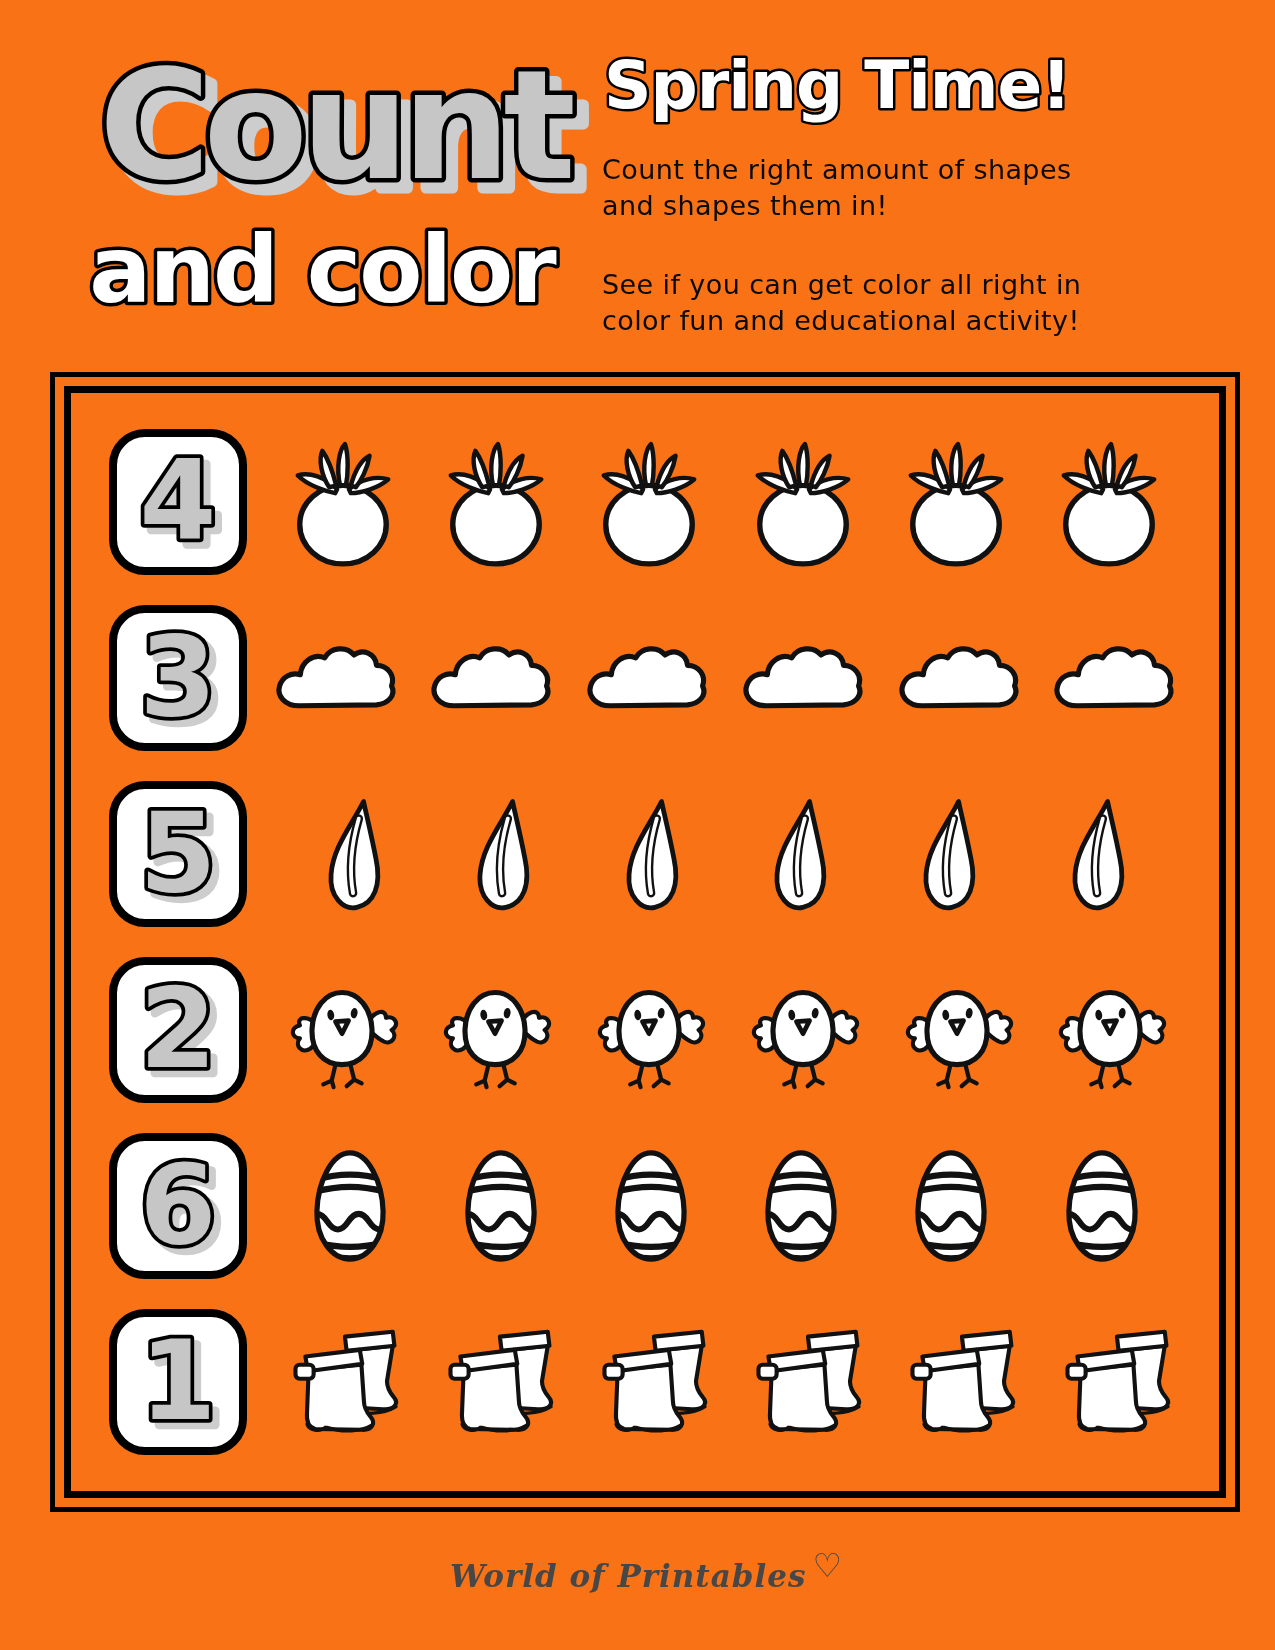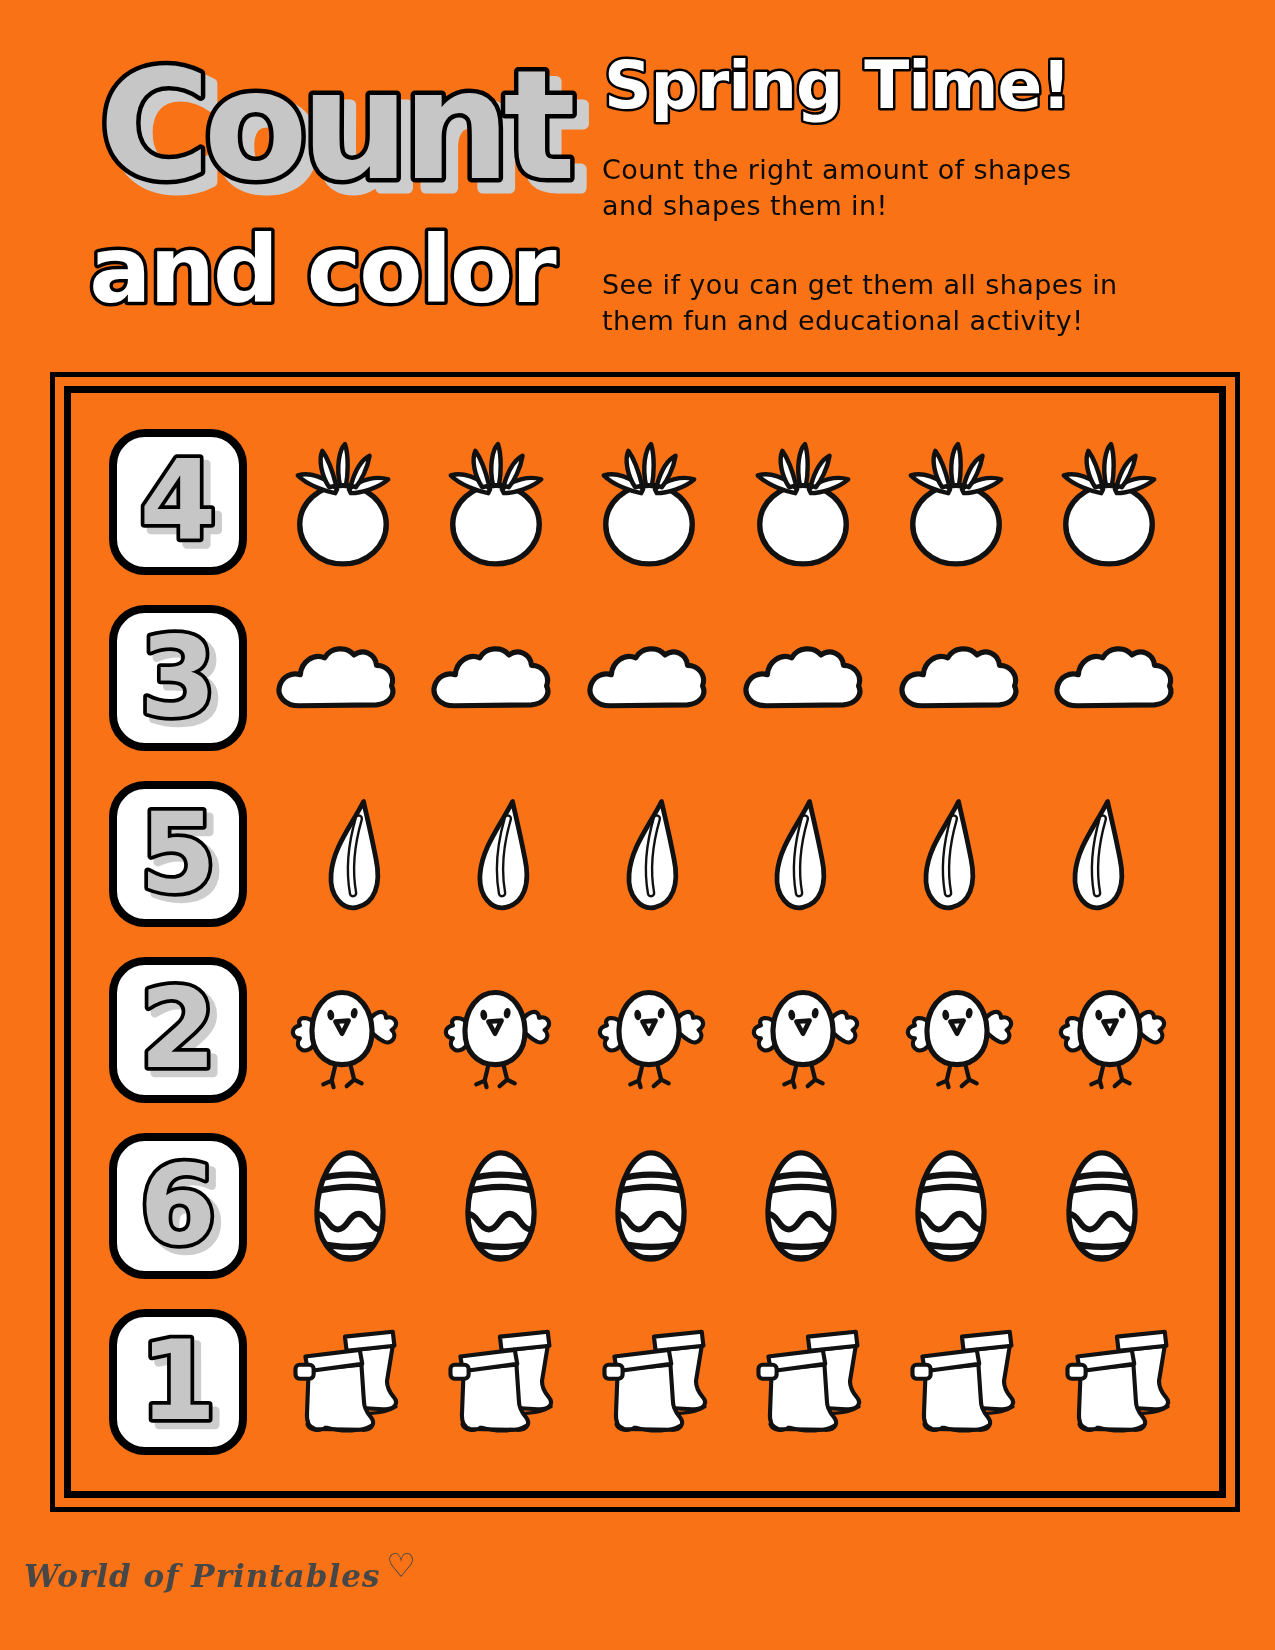--- a/index.html
+++ b/index.html
@@ -48,21 +48,21 @@
     display:flex;align-items:center;justify-content:center;
     background:#fff;
   }
   .num-svg{width:118px;height:126px;}
   .num-shadow{fill:#cdcdcd;stroke:#cdcdcd;stroke-width:9px;font-size:118px;font-weight:bold;paint-order:stroke;stroke-linejoin:round;}
   .num-main{fill:#c6c6c6;stroke:#000;stroke-width:8px;font-size:118px;font-weight:bold;paint-order:stroke;stroke-linejoin:round;}
   .icons{flex:1;display:flex;align-items:center;justify-content:space-evenly;}
   .icons svg{flex:none;}
   
   .footer{
-    position:absolute;left:0;right:12px;top:1556px;text-align:left;
+    position:absolute;left:0;right:12px;top:1556px;text-align:center;
     color:#474747;font-family:"DejaVu Serif",serif;font-style:italic;
     font-weight:bold;font-size:31px;letter-spacing:1px;margin-left:24px;
   }
   .footer .heart{font-size:33px;position:relative;top:-10px;left:6px;font-style:normal;}
 </style>
 </head>
 <body>
 
 <div class="page">
 
@@ -86,22 +86,22 @@
 
   <div class="instructions">
     <svg width="580" height="92" viewBox="0 0 580 92">
       <text class="bubble spring-main" x="2" y="66">Spring Time!</text>
     </svg>
     <div class="instr instr-1">
       <div>Count the right amount of shapes</div>
       <div>and shapes them in!</div>
     </div>
     <div class="instr instr-2">
-      <div>See if you can get them all shapes in</div>
-      <div>them fun and educational activity!</div>
+      <div>See if you can get color all right in</div>
+      <div>color fun and educational activity!</div>
     </div>
   </div>
 
   <div class="grid-outer">
     <div class="grid-inner">
         <div class="count-row">
     <div class="num-box">
       <svg class="num-svg" viewBox="0 0 126 134">
         <text class="num-shadow" x="70" y="113" text-anchor="middle">4</text>
         <text class="num-main" x="63" y="106" text-anchor="middle">4</text>

